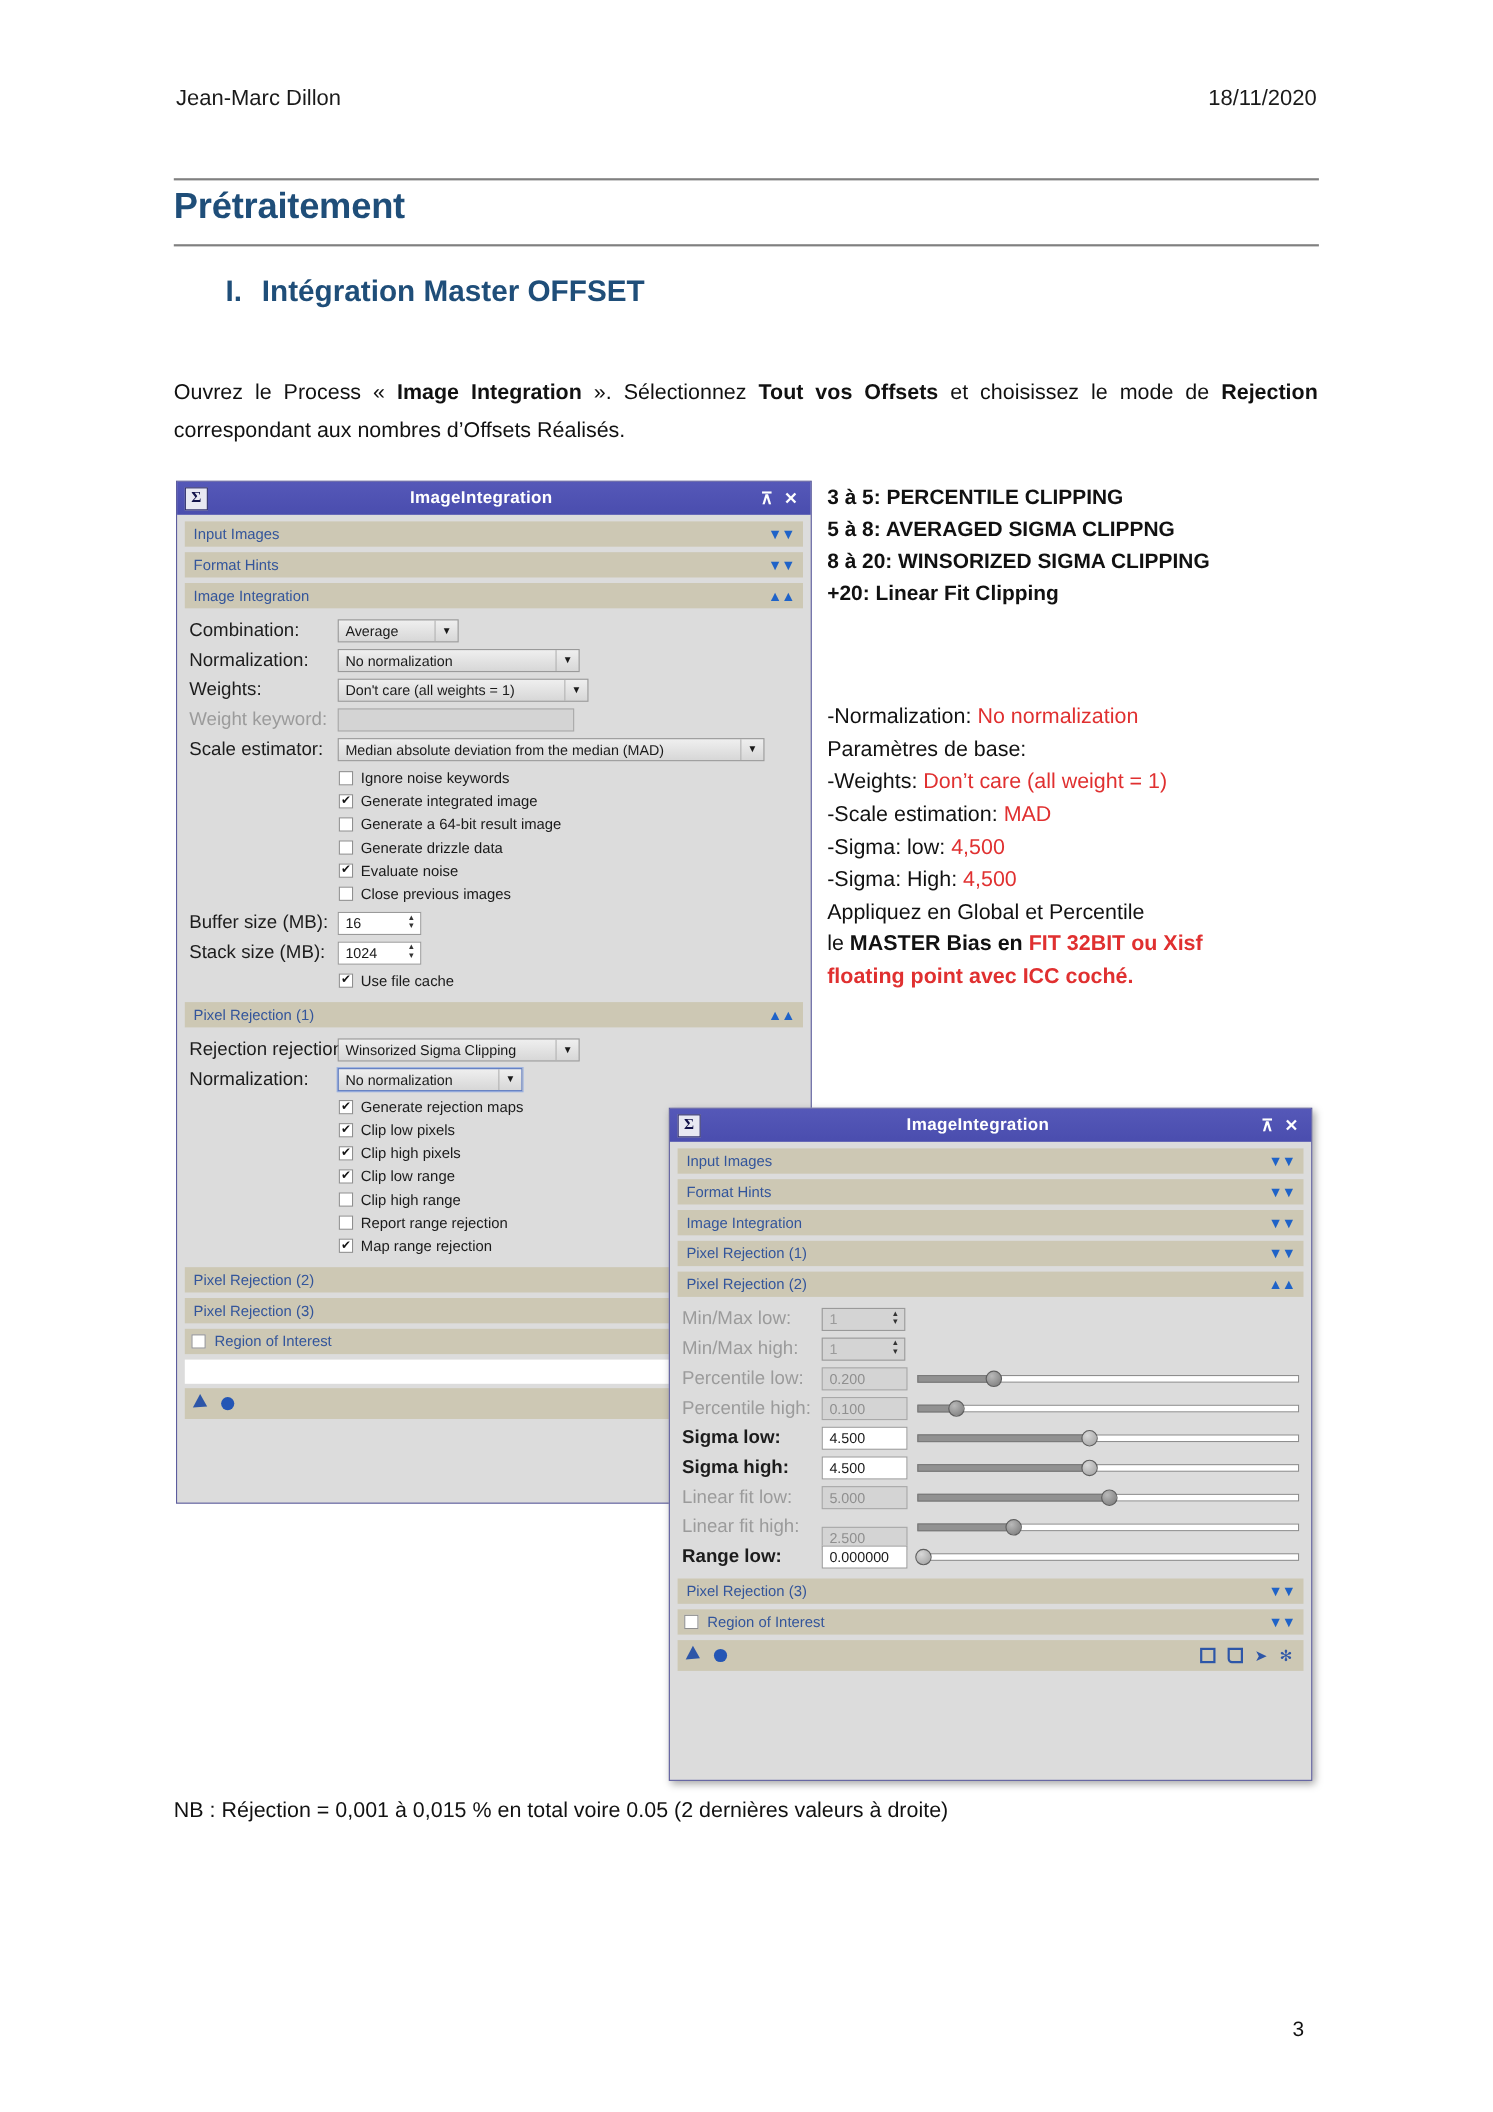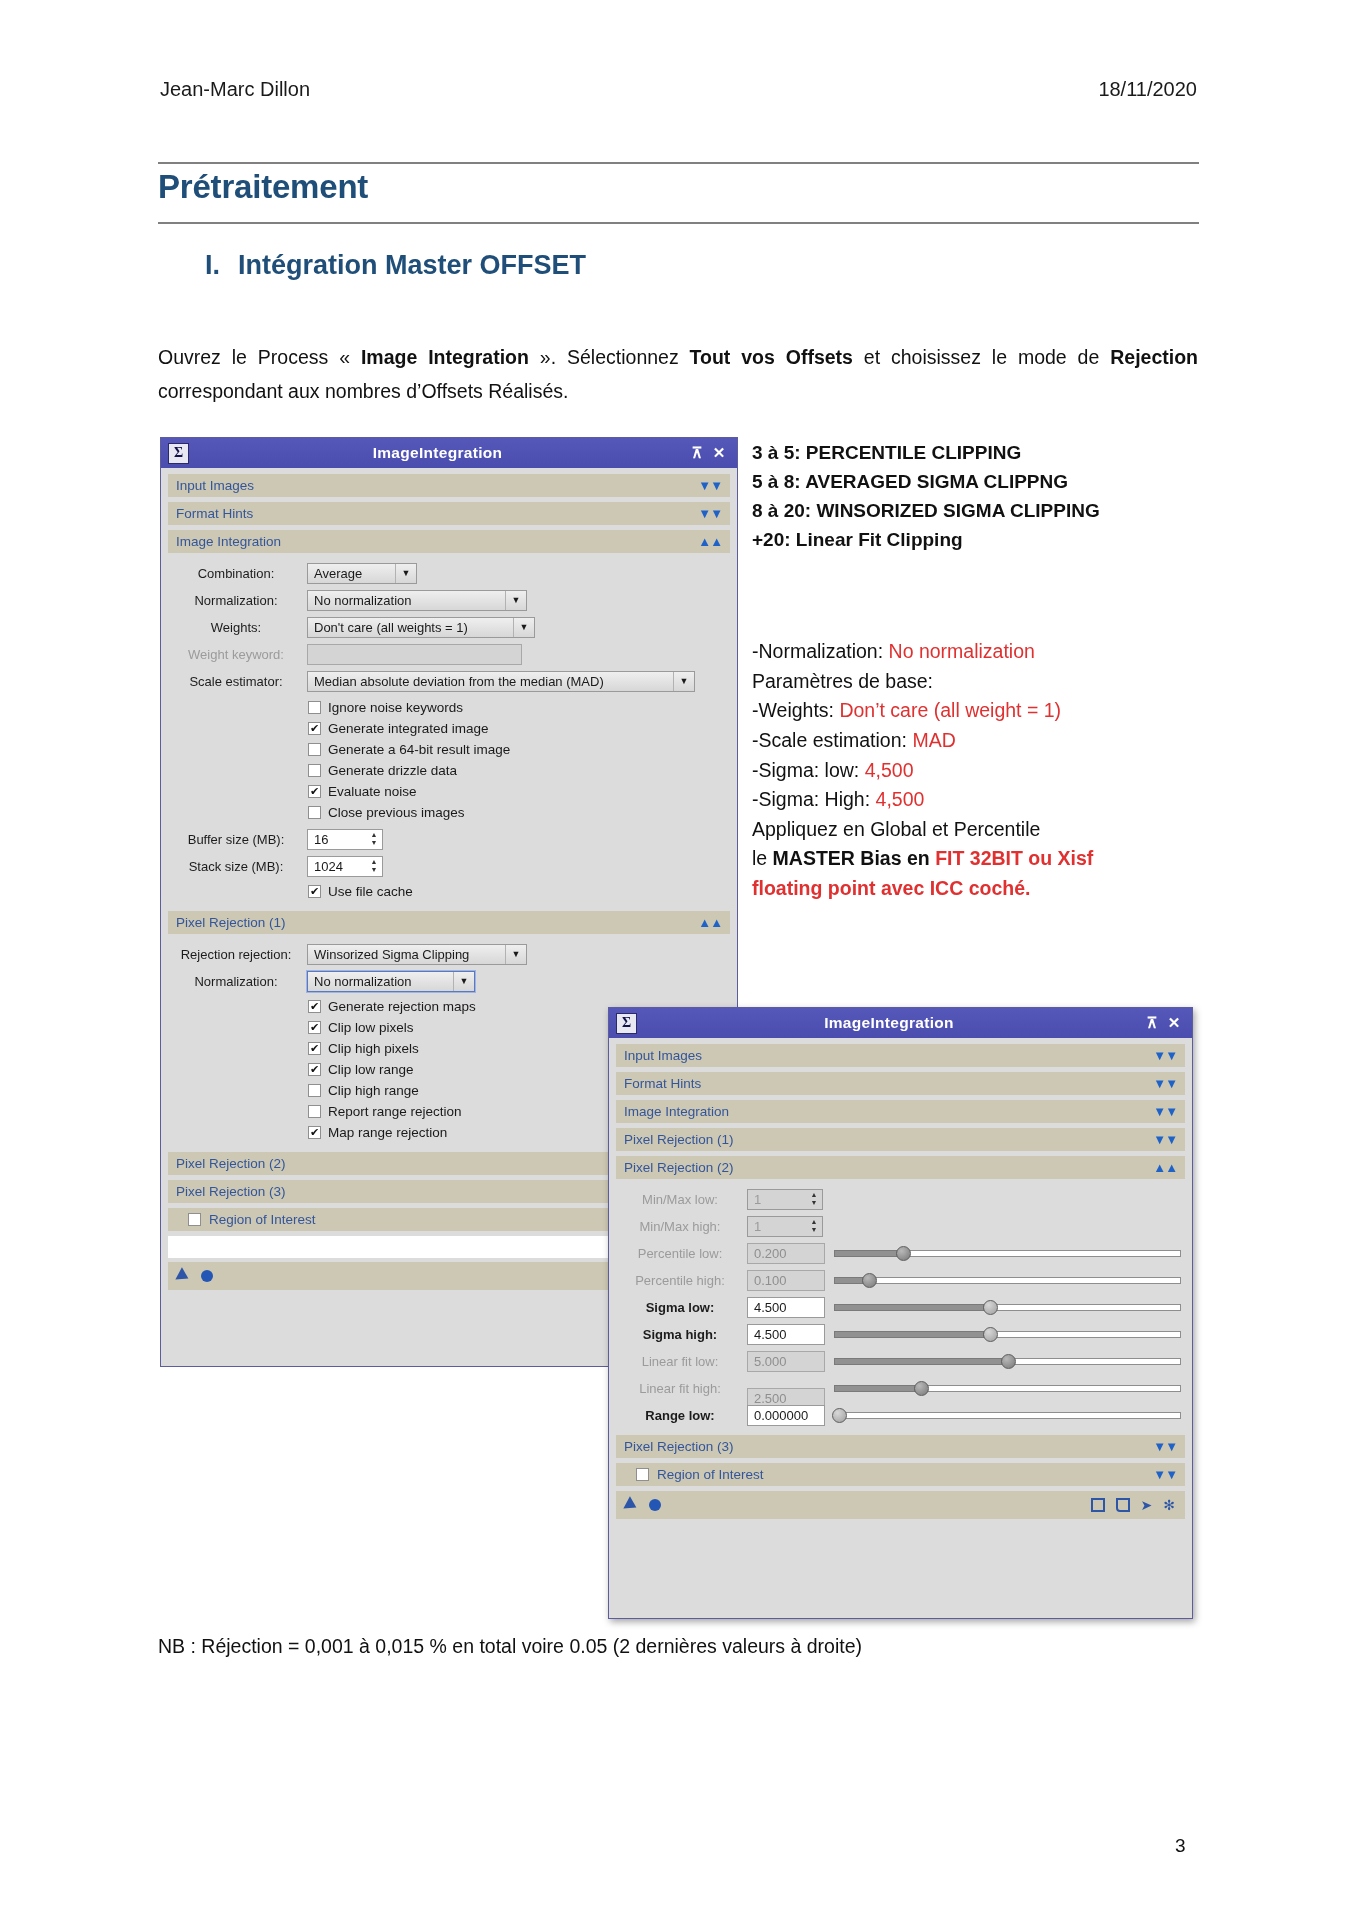--- a/index.html
+++ b/index.html
@@ -169,34 +169,34 @@
     position: relative;
   }
   .pi-section .lbl { flex: 1; }
   .pi-arrow {
     color: #1f63c8;
     font-size: 13px;
     line-height: 1;
     letter-spacing: -1px;
     font-weight: bold;
   }
-  .pi-section.checky { padding-left: 20px; gap: 8px; }
+  .pi-section.checky { padding-left: 6px; gap: 8px; }
 
   .pi-panel { padding: 3px 4px 5px 4px; }
 
   .row {
     display: flex;
     align-items: center;
     height: 24px;
     margin-bottom: 3px;
   }
   .row .lab {
-    text-align: center;
+    text-align: left;
     padding-right: 7px;
-    font-size: 13px;
+    font-size: 17px;
     color: #1c1c1c;
     white-space: nowrap;
   }
   .row .lab.dim { color: #9b9b9b; }
   .row .lab.bold { font-weight: bold; }
 
   .combo {
     height: 21px;
     background: linear-gradient(#efefef, #d7d7d7);
     border: 1px solid #9a9a9a;

